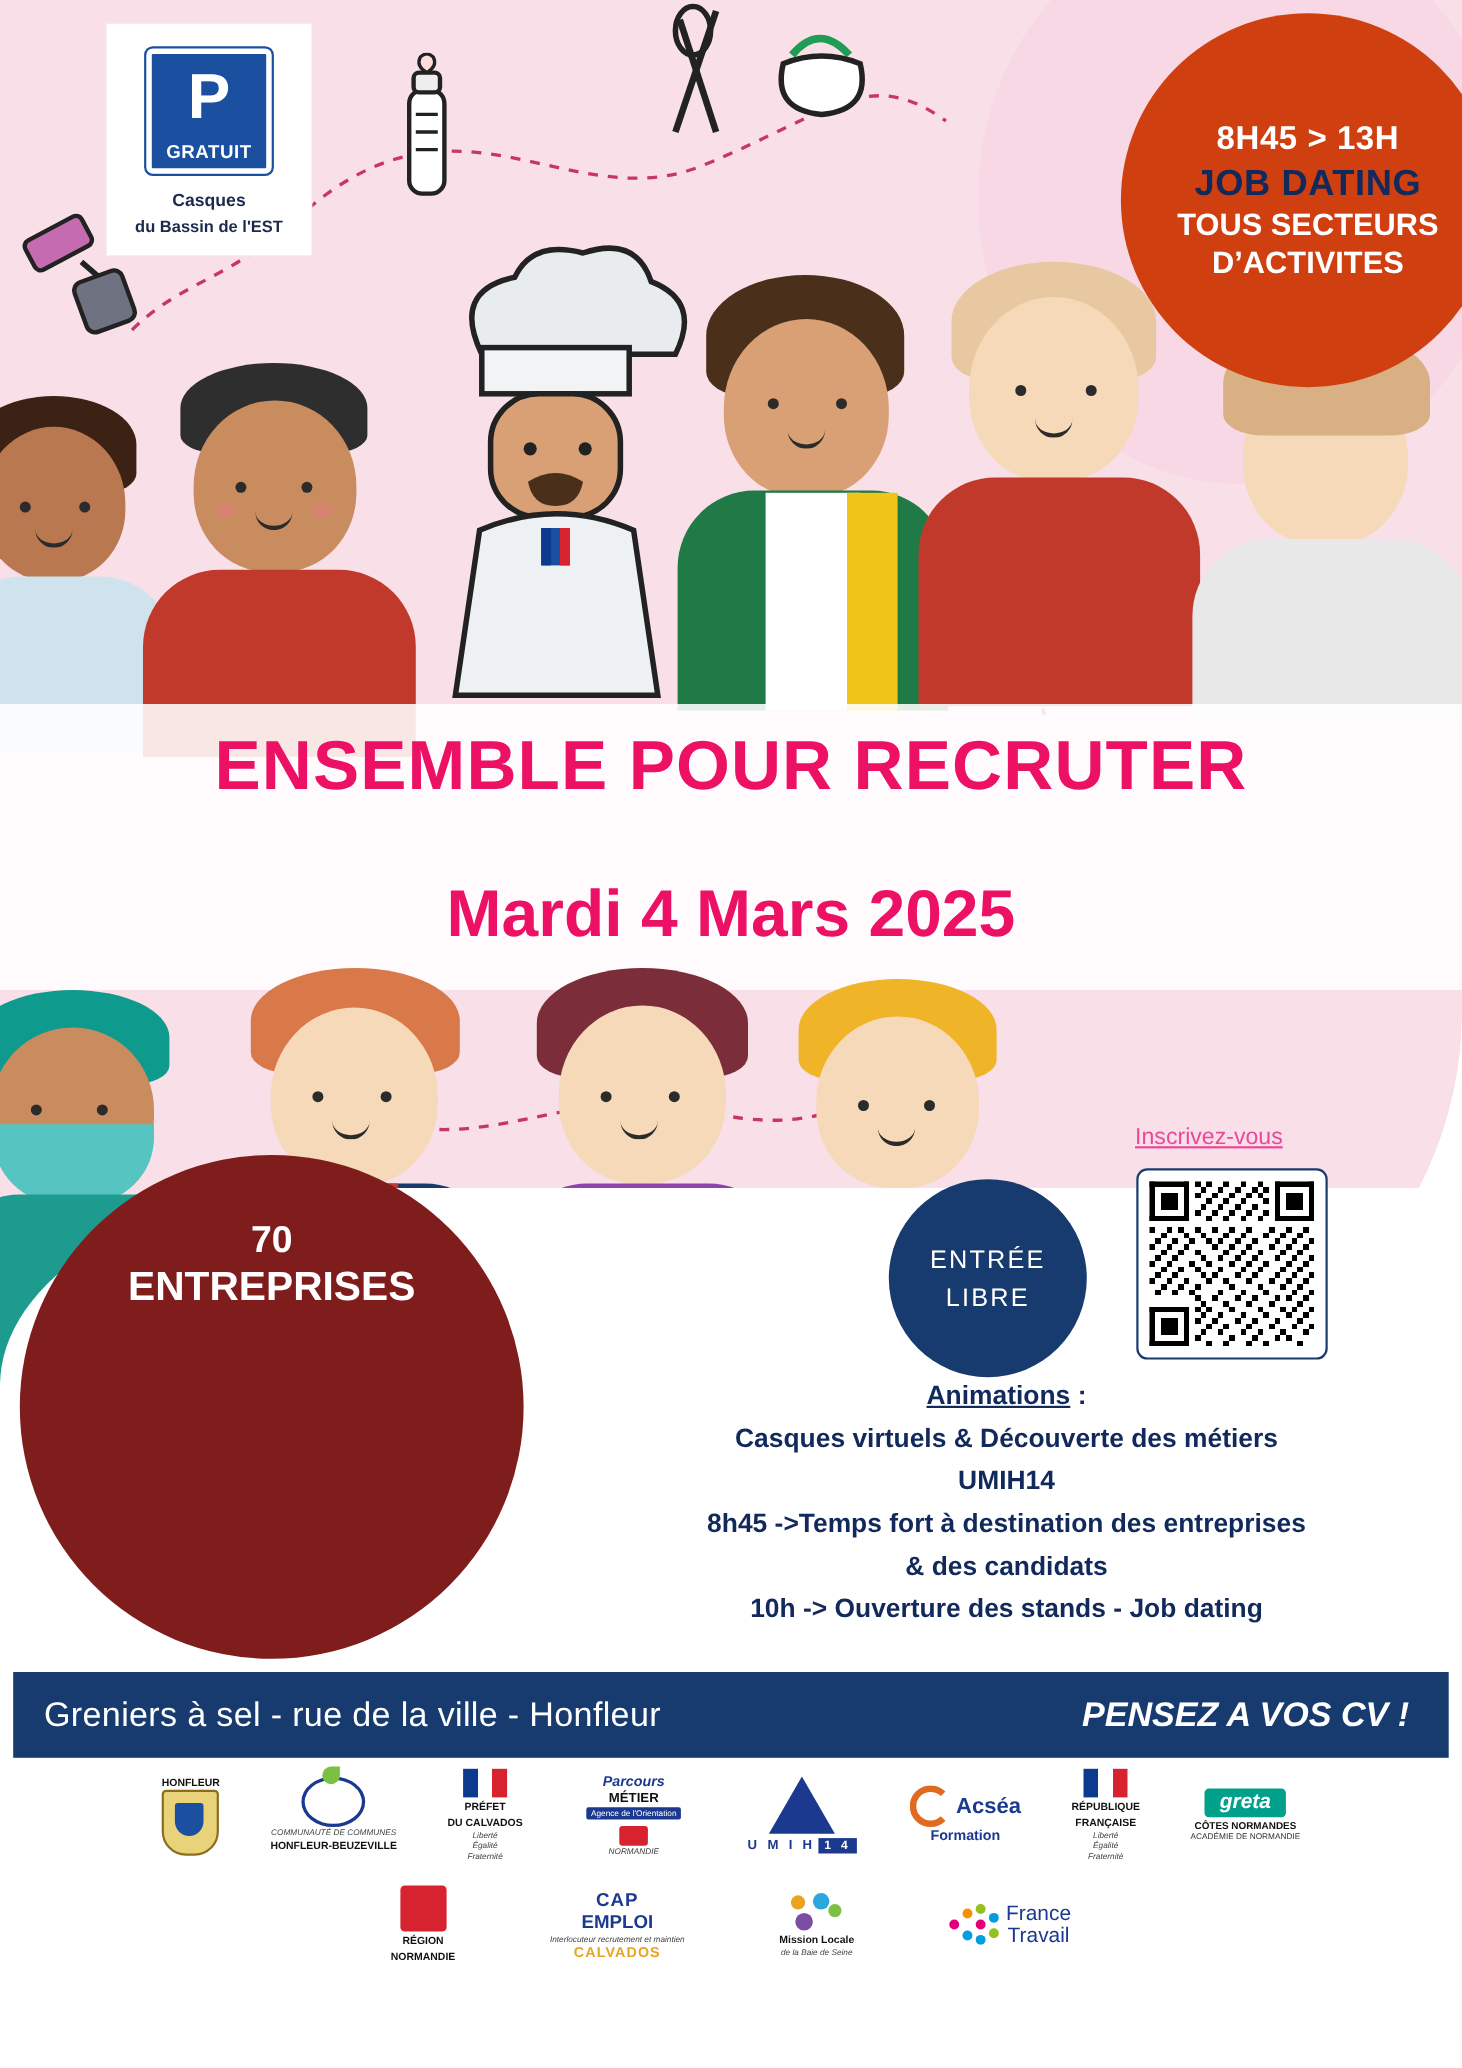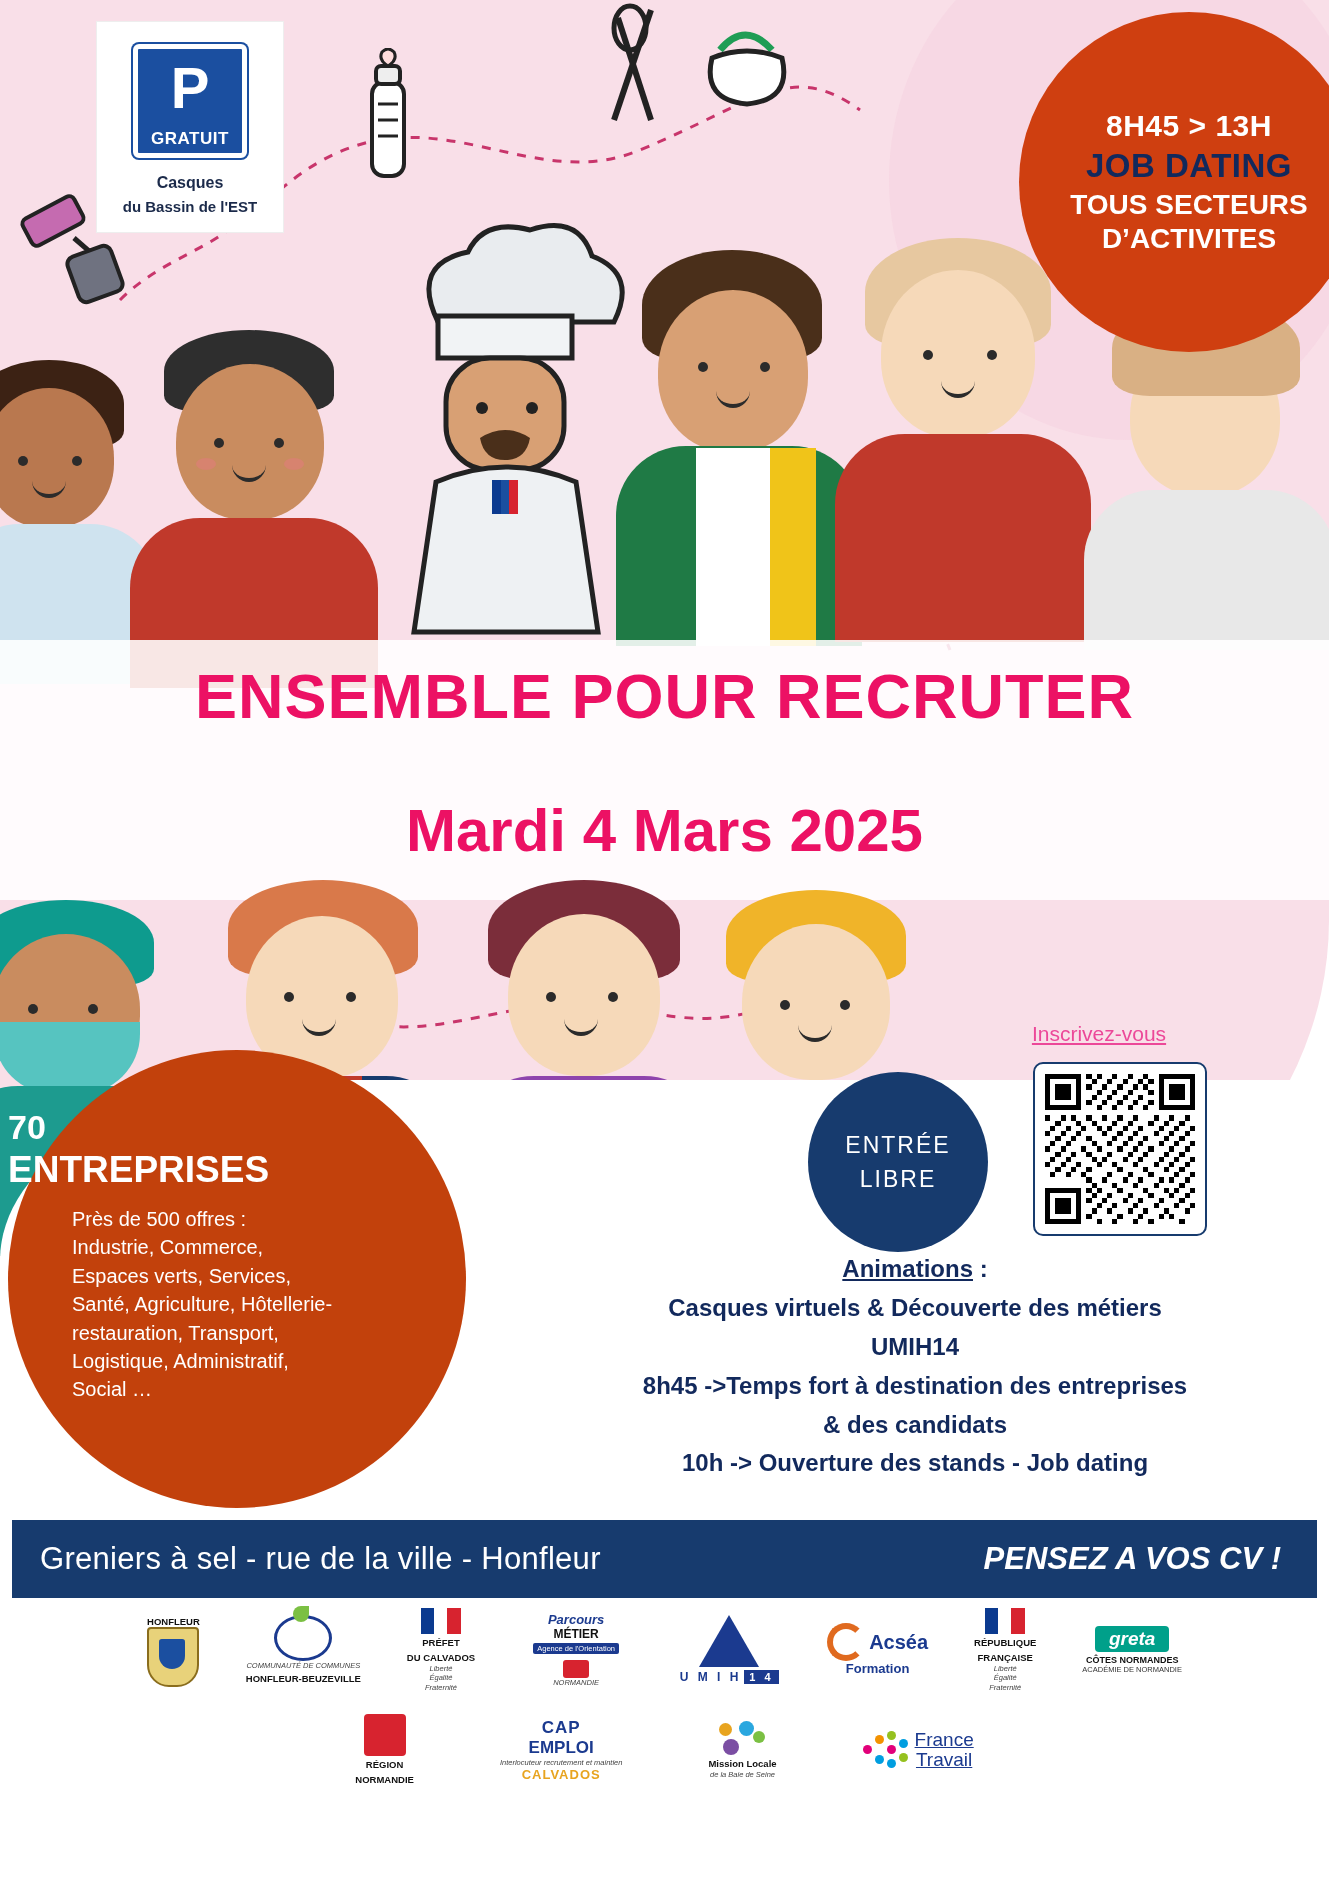--- a/index.html
+++ b/index.html
@@ -76,22 +76,22 @@
     position:absolute;left:0;right:0;top:660px;text-align:center;
     font-size:63px;font-weight:bold;color:#ec1164;letter-spacing:1px;
   }
   .title-sub{
     position:absolute;left:0;right:0;top:780px;text-align:center;
     font-size:60px;font-weight:bold;color:#ec1164;margin-top:16px;
   }
 
   
   .circle-left{
-    position:absolute;left:8px;top:1050px;width:458px;height:458px;border-radius:50%;
-    background:#c2410c;color:#fff;padding-top:58px;box-sizing:border-box;
+    position:absolute;left:18px;top:1050px;width:458px;height:458px;border-radius:50%;
+    background:#7f1d1d;color:#fff;text-align:center;padding-top:58px;box-sizing:border-box;
   }
   .circle-left .n{font-size:34px;font-weight:bold;}
   .circle-left .e{font-size:37px;font-weight:bold;margin-top:2px;}
   .circle-left .desc{font-size:20px;line-height:1.42;margin-top:14px;padding:0 64px;}
 
   
   .circle-entree{
     position:absolute;left:808px;top:1072px;width:180px;height:180px;border-radius:50%;
     background:#173b6e;color:#fff;display:flex;flex-direction:column;align-items:center;justify-content:center;
     font-size:23px;letter-spacing:2px;
@@ -145,21 +145,21 @@
   .greta .s1{font-size:9px;font-weight:bold;color:#111;margin-top:3px;}
   .greta .s2{font-size:7.5px;color:#333;}
   .normandie .leo{width:42px;height:42px;background:#d7232f;border-radius:4px;}
   .capemploi .c{font-size:17px;font-weight:bold;color:#1b3a8f;letter-spacing:1px;}
   .capemploi .e{font-size:17px;font-weight:bold;color:#1b3a8f;}
   .capemploi .cal{font-size:13px;font-weight:bold;color:#e8a41f;letter-spacing:1px;}
   .mission .dots{position:relative;height:34px;width:60px;}
   .mission .d{position:absolute;border-radius:50%;}
   .ft .grid{position:relative;width:46px;height:38px;}
   .ft .p{position:absolute;width:9px;height:9px;border-radius:50%;}
-  .ft .nm{font-size:19px;color:#1b3a8f;line-height:1.05;margin-left:6px;text-decoration:underline;}
+  .ft .nm{font-size:19px;color:#1b3a8f;line-height:1.05;margin-left:6px;}
   .parcours{width:110px;}
   .parcours .t{font-size:13px;font-style:italic;color:#1b3a8f;font-weight:bold;}
   .parcours .m{font-size:12px;font-weight:bold;color:#111;}
   .parcours .a{font-size:7.5px;color:#fff;background:#1b3a8f;padding:1px 4px;border-radius:2px;margin-top:2px;display:inline-block;}
   .ccb .ring{width:52px;height:40px;border:3px solid #1b3a8f;border-radius:50%;position:relative;}
   .ccb .ring:after{content:"";position:absolute;left:16px;top:-12px;width:16px;height:16px;background:#7bc043;border-radius:50% 0 50% 50%;}
 </style>
 </head>
 <body>
 
@@ -312,27 +312,20 @@
   <div class="circle-top">
     <div class="t1">8H45 &gt; 13H</div>
     <div class="t2">JOB DATING</div>
     <div class="t3">TOUS SECTEURS</div>
     <div class="t4">D’ACTIVITES</div>
   </div>
 
   <div class="circle-left">
     <div class="n">70</div>
     <div class="e">ENTREPRISES</div>
-    <div class="desc" style="white-space:pre-line;">Près de 500 offres :
-Industrie, Commerce,
-Espaces verts,  Services,
-Santé, Agriculture, Hôtellerie-
-restauration, Transport,
-Logistique,  Administratif,
-Social …</div>
   </div>
 
   <div class="circle-entree">
     <span>ENTRÉE</span>
     <span>LIBRE</span>
   </div>
 
   <div class="qr-label">Inscrivez-vous</div>
   <div class="qr-box">
     <svg viewBox="0 0 29 29" width="150" height="150" shape-rendering="crispEdges">

